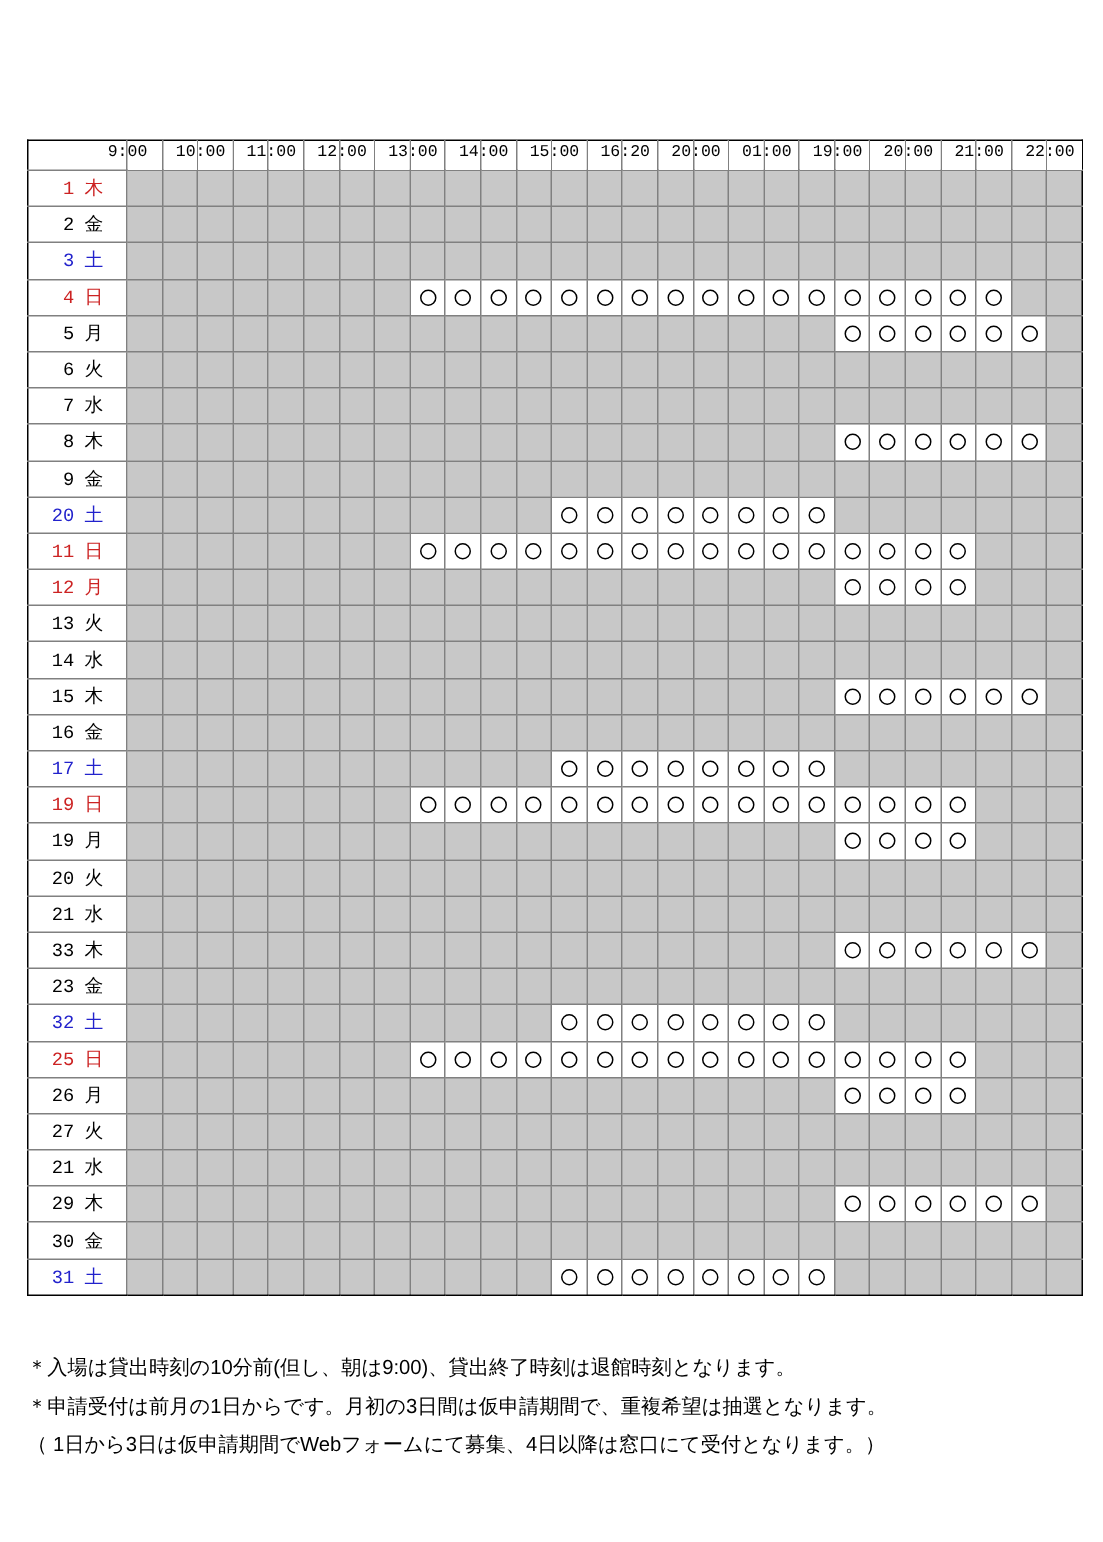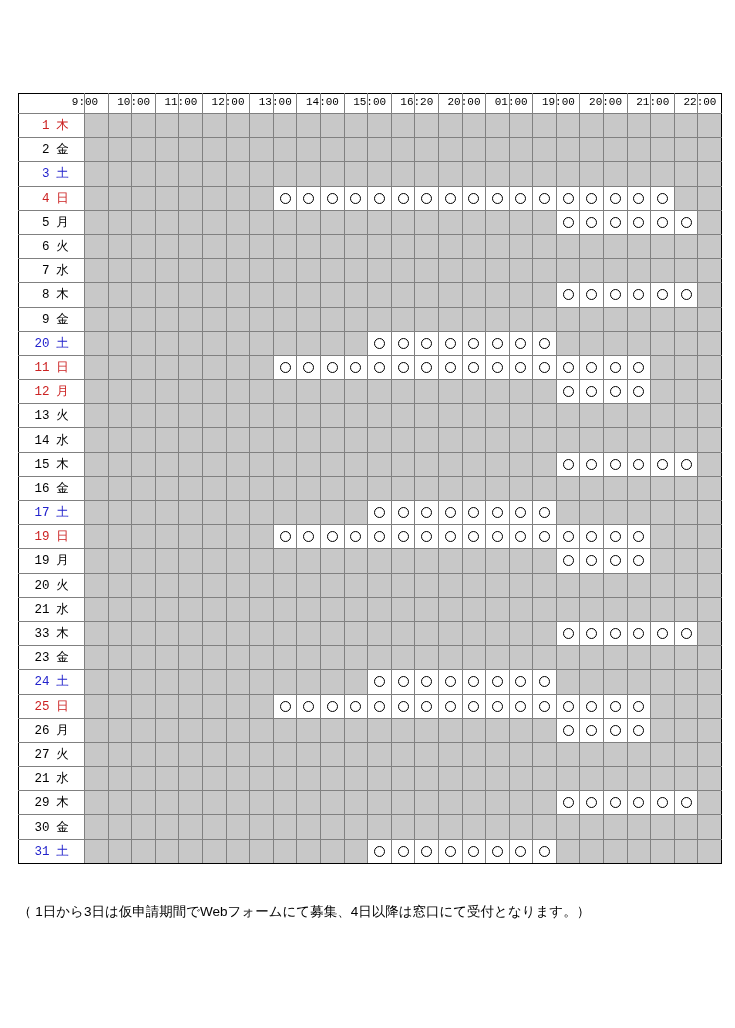--- a/index.html
+++ b/index.html
@@ -1118,21 +1118,21 @@
             <td class="slot" style="width: 23.6px;"></td>
             <td class="slot" style="width: 23.6px;"></td>
             <td class="slot" style="width: 23.6px;"></td>
             <td class="slot" style="width: 23.6px;"></td>
             <td class="slot" style="width: 23.6px;"></td>
             <td class="slot" style="width: 23.6px;"></td>
             <td class="slot" style="width: 23.6px;"></td>
             <td class="slot lastcol" style="width: 23.6px;"></td>
           </tr>
           <tr>
-            <td class="daycell sat"><span class="dnum">24</span><span class="dwk">土</span></td>
+            <td class="daycell sat"><span class="dnum">32</span><span class="dwk">土</span></td>
             <td class="slot" style="width: 23.6px;"></td>
             <td class="slot" style="width: 23.6px;"></td>
             <td class="slot" style="width: 23.6px;"></td>
             <td class="slot" style="width: 23.6px;"></td>
             <td class="slot" style="width: 23.6px;"></td>
             <td class="slot" style="width: 23.6px;"></td>
             <td class="slot" style="width: 23.6px;"></td>
             <td class="slot" style="width: 23.6px;"></td>
             <td class="slot" style="width: 23.6px;"></td>
             <td class="slot" style="width: 23.6px;"></td>
@@ -1446,16 +1446,18 @@
             <td class="slot" style="width: 23.6px;"></td>
             <td class="slot" style="width: 23.6px;"></td>
             <td class="slot" style="width: 23.6px;"></td>
             <td class="slot lastcol" style="width: 23.6px;"></td>
           </tr>
         </tbody>
     </table>
   </div>
 
   <div class="notes">
+    <div>＊入場は貸出時刻の10分前(但し、朝は9:00)、貸出終了時刻は退館時刻となります。</div>
+    <div>＊申請受付は前月の1日からです。月初の3日間は仮申請期間で、重複希望は抽選となります。</div>
     <div>（ 1日から3日は仮申請期間でWebフォームにて募集、4日以降は窓口にて受付となります。）</div>
   </div>
 
 </div>
 
 </body></html>

